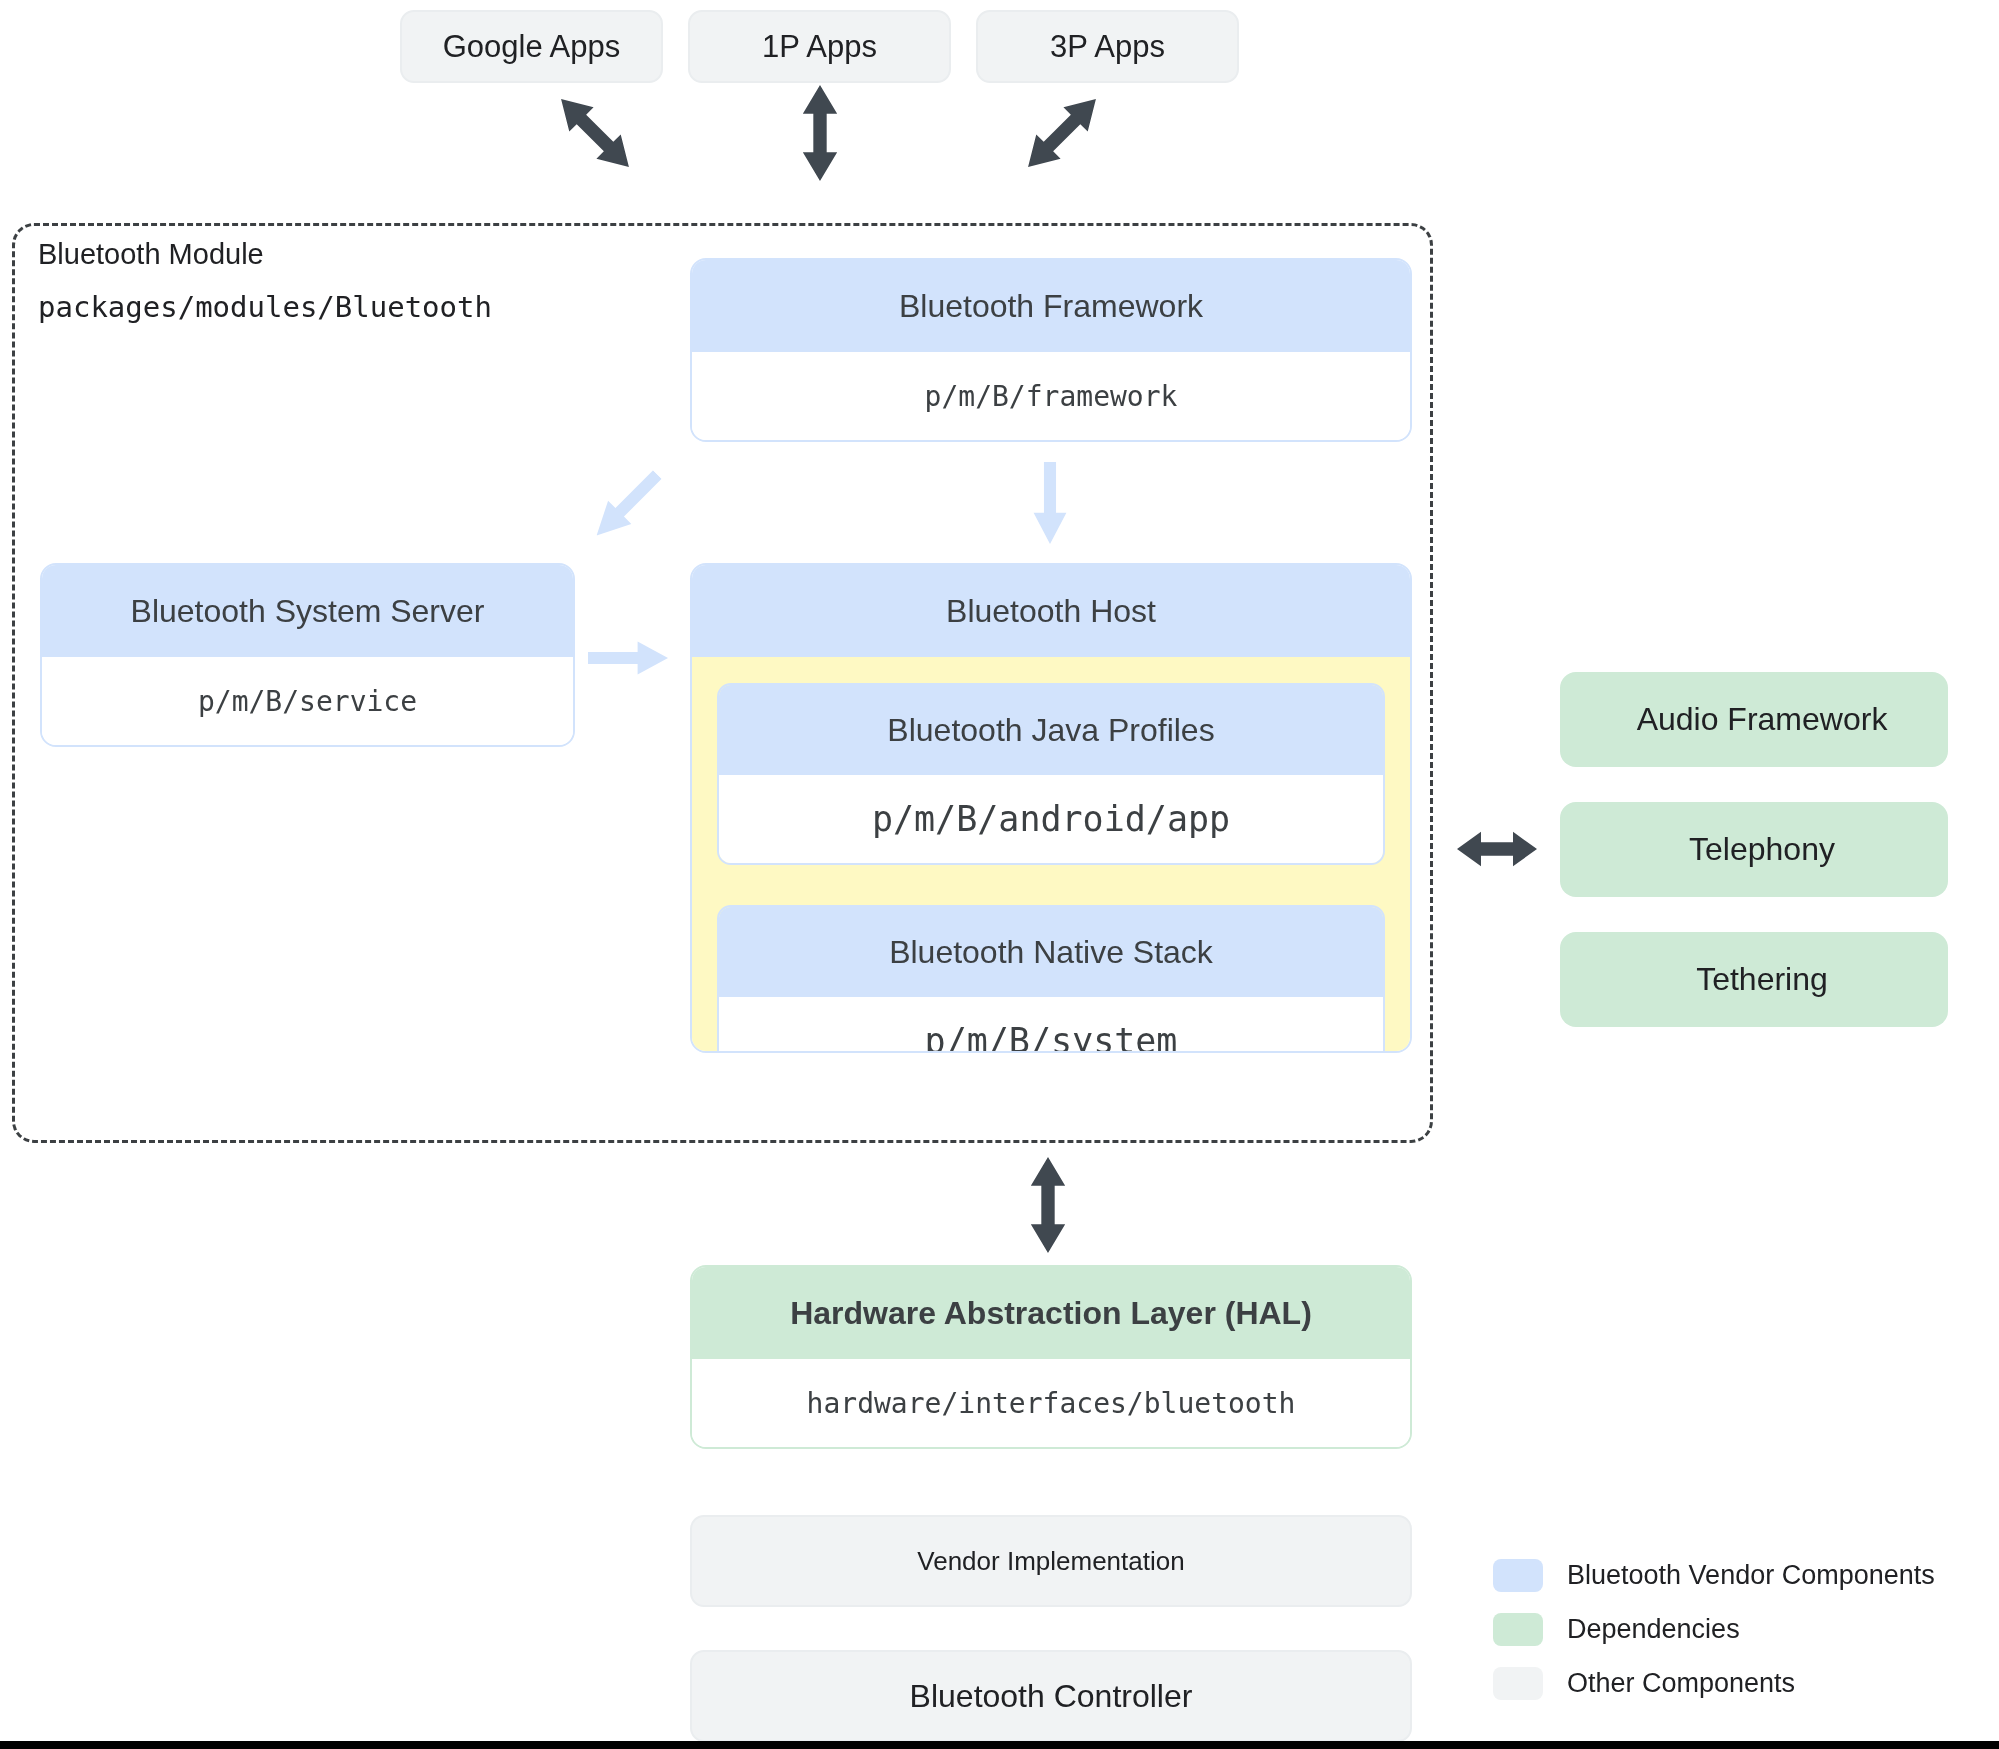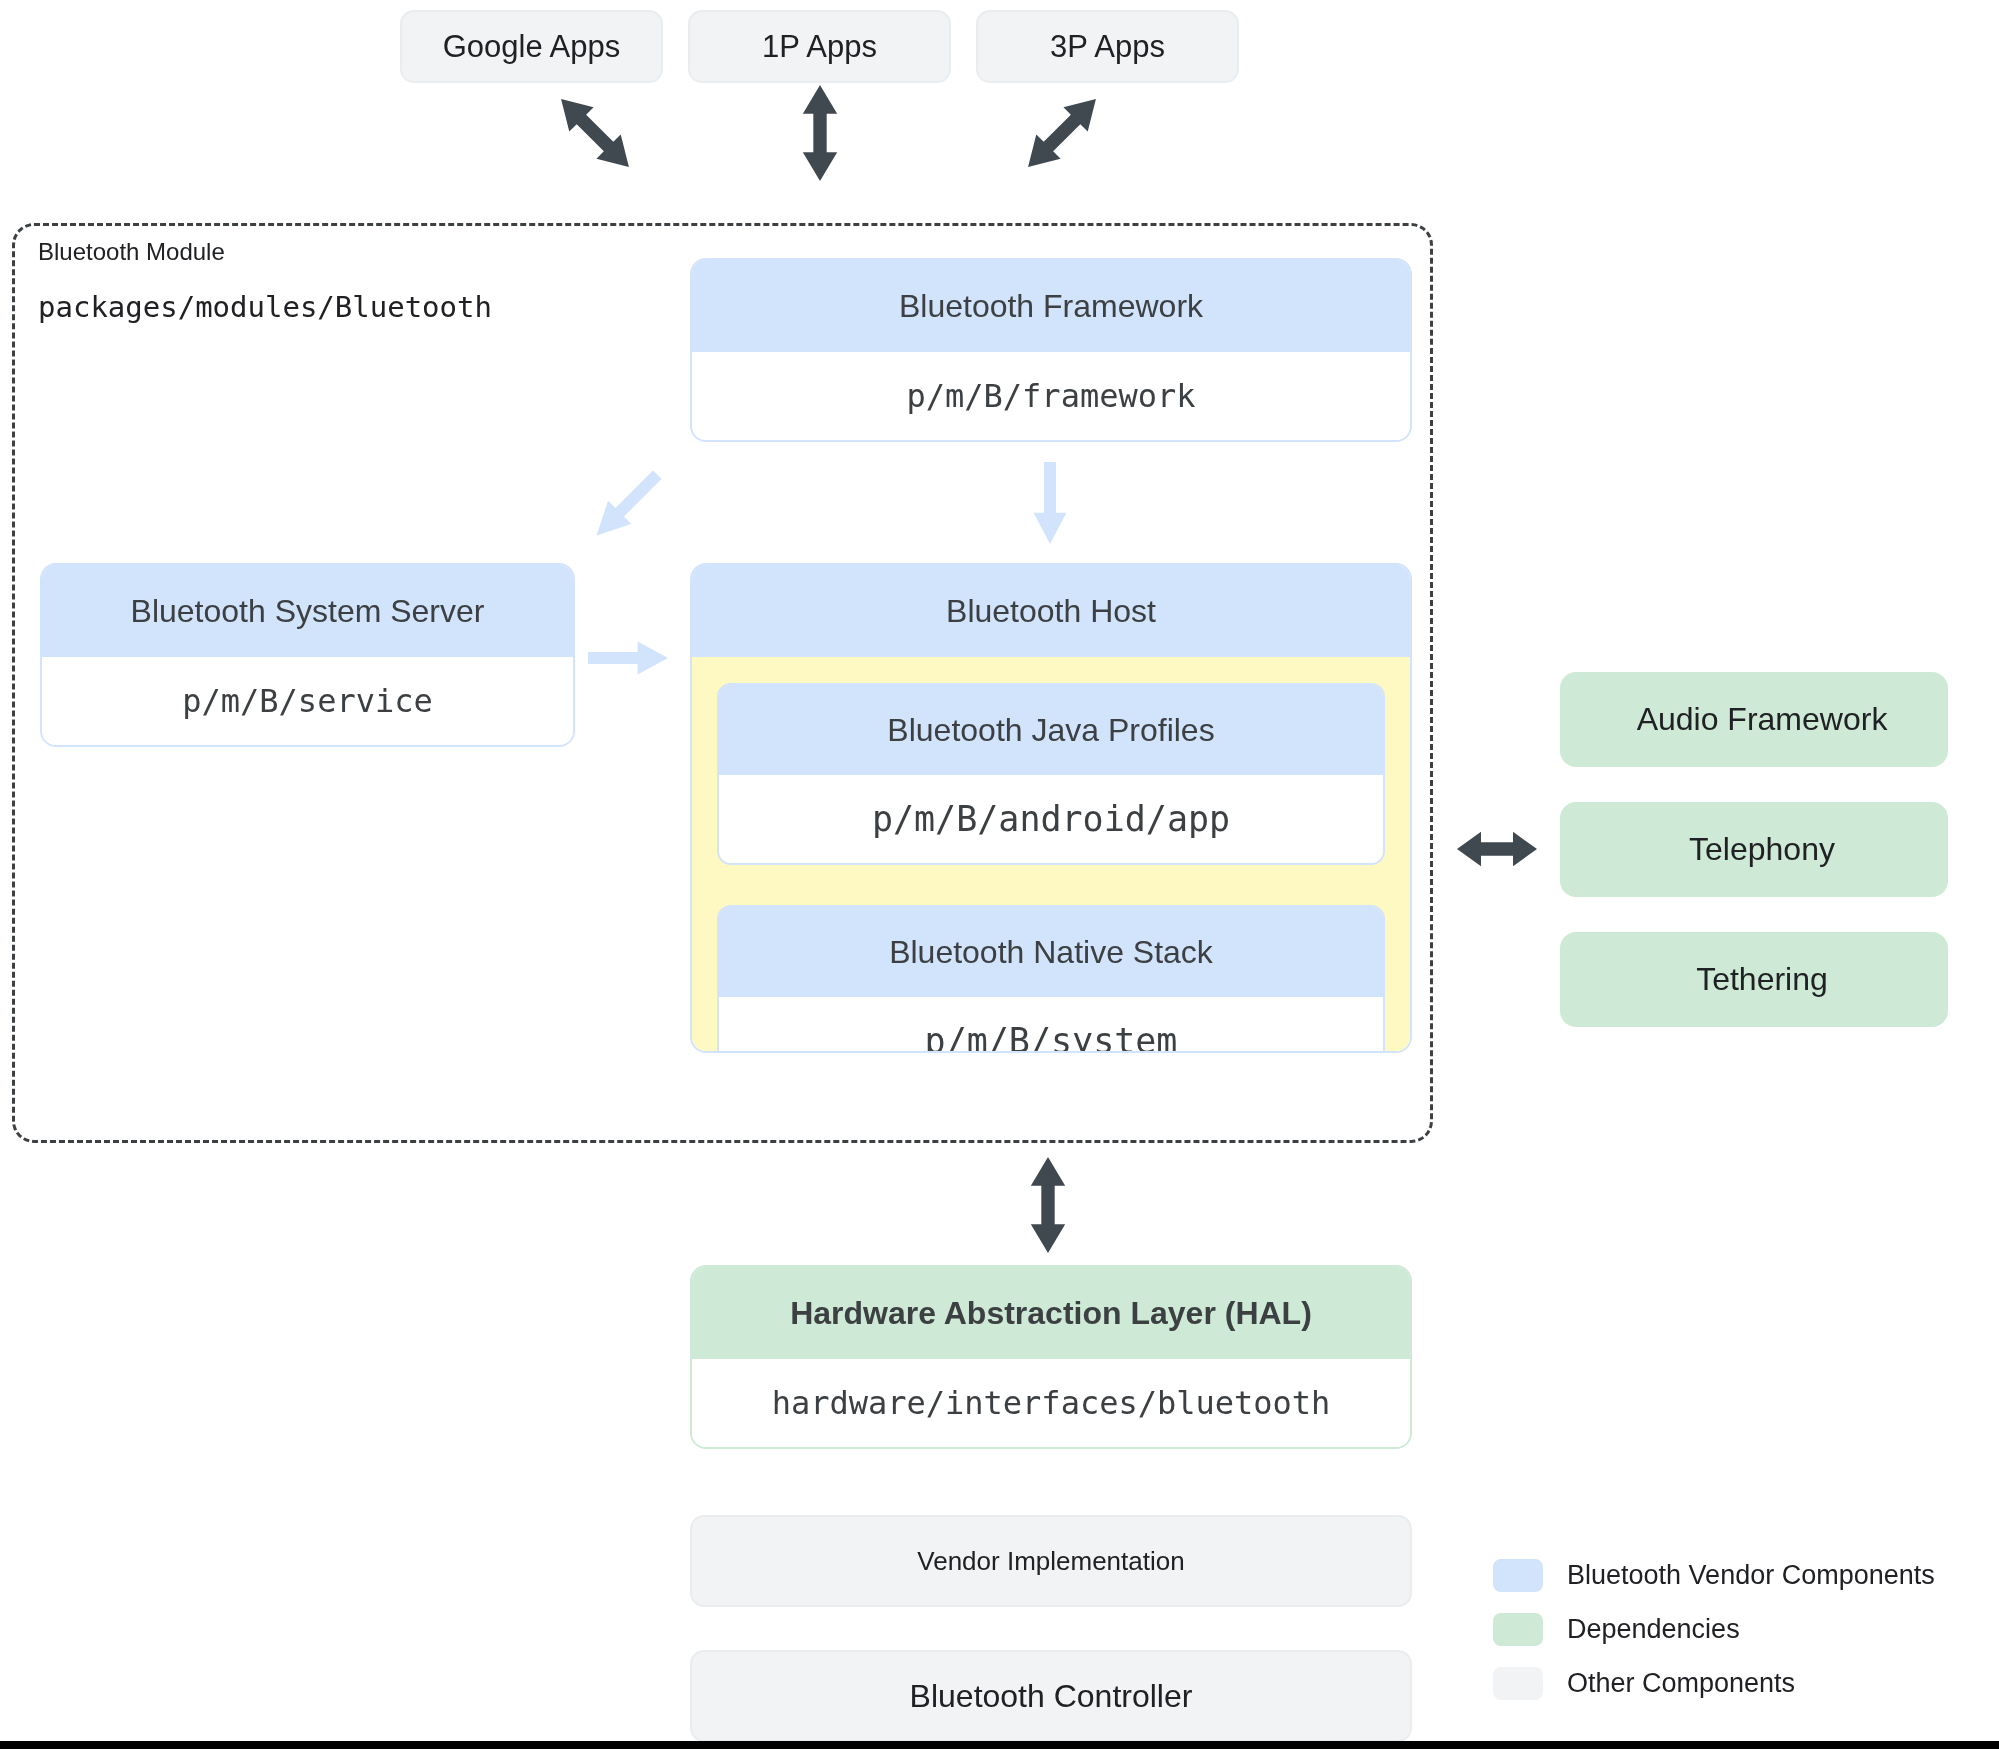--- a/index.html
+++ b/index.html
@@ -13,38 +13,38 @@
   
   .graybox{background:#f1f3f4;border:2px solid #eaedef;border-radius:14px;
            display:flex;align-items:center;justify-content:center;
            font-size:31px;color:#202124;}
 
   
   .hdrbox{border-radius:16px;overflow:hidden;display:flex;flex-direction:column;text-align:right;}
   .hdrbox .hd{height:92px;display:flex;align-items:center;justify-content:center;
               font-size:32px;color:#3c4043;flex:0 0 auto;}
   .hdrbox .bd{flex:1 1 auto;background:#ffffff;display:flex;align-items:center;justify-content:center;
-              font-size:32px;color:#3c4043;}
+              font-size:28px;color:#3c4043;}
   .blue  {border:2px solid #d2e3fc;}
   .blue  .hd{background:#d2e3fc;}
   .green {border:2px solid #ceead6;}
   .green .hd{background:#ceead6;font-weight:bold;}
 
   
   .hostbody{flex:1 1 auto;background:#fef9c3;padding:26px 25px 0 25px;}
   .nested{border-radius:14px;overflow:hidden;border:2px solid #d2e3fc;margin-bottom:40px;
           display:flex;flex-direction:column;}
   .nested .hd{height:90px;background:#d2e3fc;display:flex;align-items:center;justify-content:center;
               font-size:32px;color:#3c4043;}
   .nested .bd{height:88px;background:#ffffff;display:flex;align-items:center;justify-content:center;
               font-size:35px;color:#3c4043;}
 
   
   .dashed{border:3px dashed #3c4043;border-radius:22px;}
-  .modtitle{font-size:24px;color:#202124;}
+  .modtitle{font-size:29px;color:#202124;}
   .modpath{font-size:29px;color:#202124;}
 
   
   .dep{background:#ceead6;border-radius:16px;display:flex;align-items:center;justify-content:center;
        font-size:32px;color:#202124;padding-left:16px;}
 
   
   .arr svg{display:block;width:100%;height:100%;}
   .darkfill{fill:#404850;}
   .lightfill{fill:#d2e3fc;}

